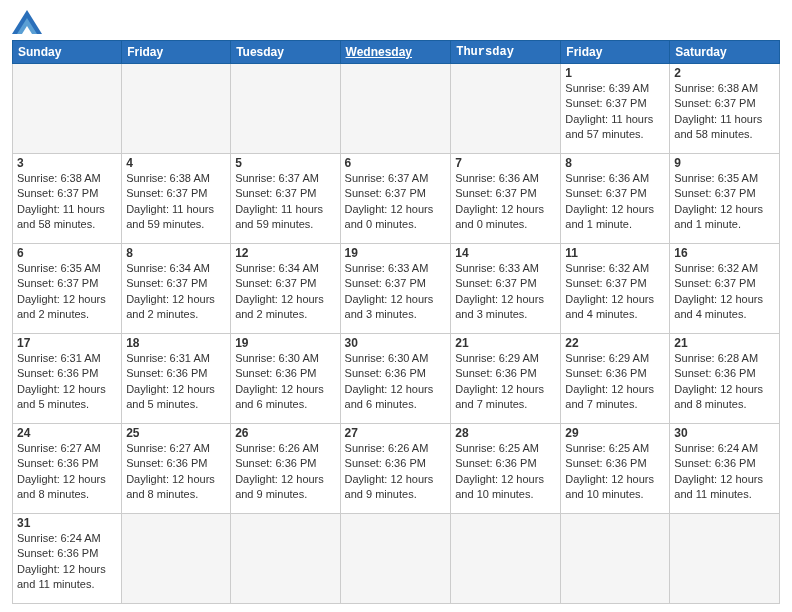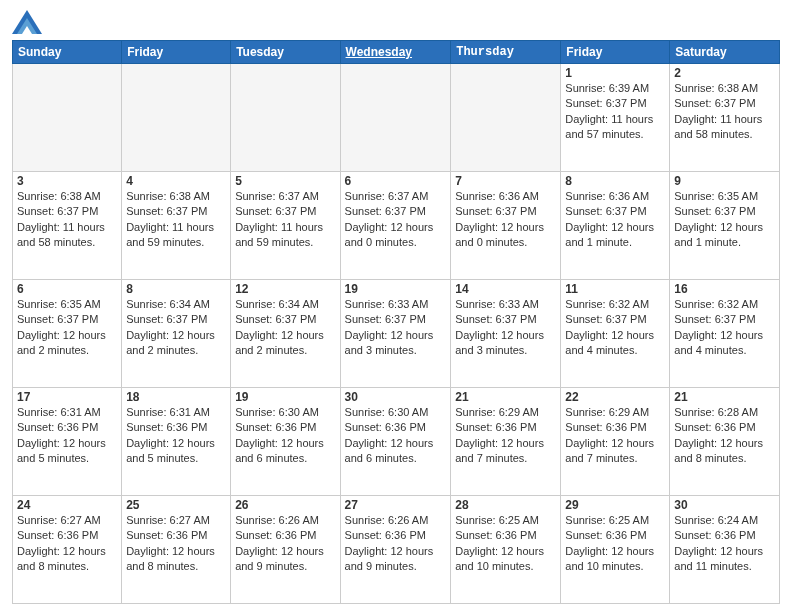--- a/index.html
+++ b/index.html
@@ -267,15 +267,27 @@
           </td>
           <td>
             <span class="day-number">29</span>
             <div class="day-info">Sunrise: 6:25 AM<br>Sunset: 6:36 PM<br>Daylight: 12 hours<br>and 10 minutes.</div>
           </td>
           <td>
             <span class="day-number">30</span>
             <div class="day-info">Sunrise: 6:24 AM<br>Sunset: 6:36 PM<br>Daylight: 12 hours<br>and 11 minutes.</div>
           </td>
         </tr>
+        <tr>
+          <td>
+            <span class="day-number">31</span>
+            <div class="day-info">Sunrise: 6:24 AM<br>Sunset: 6:36 PM<br>Daylight: 12 hours<br>and 11 minutes.</div>
+          </td>
+          <td class="empty last-row"></td>
+          <td class="empty last-row"></td>
+          <td class="empty last-row"></td>
+          <td class="empty last-row"></td>
+          <td class="empty last-row"></td>
+          <td class="empty last-row"></td>
+        </tr>
       </tbody>
   </table>
 </div>
 
 </body></html>

